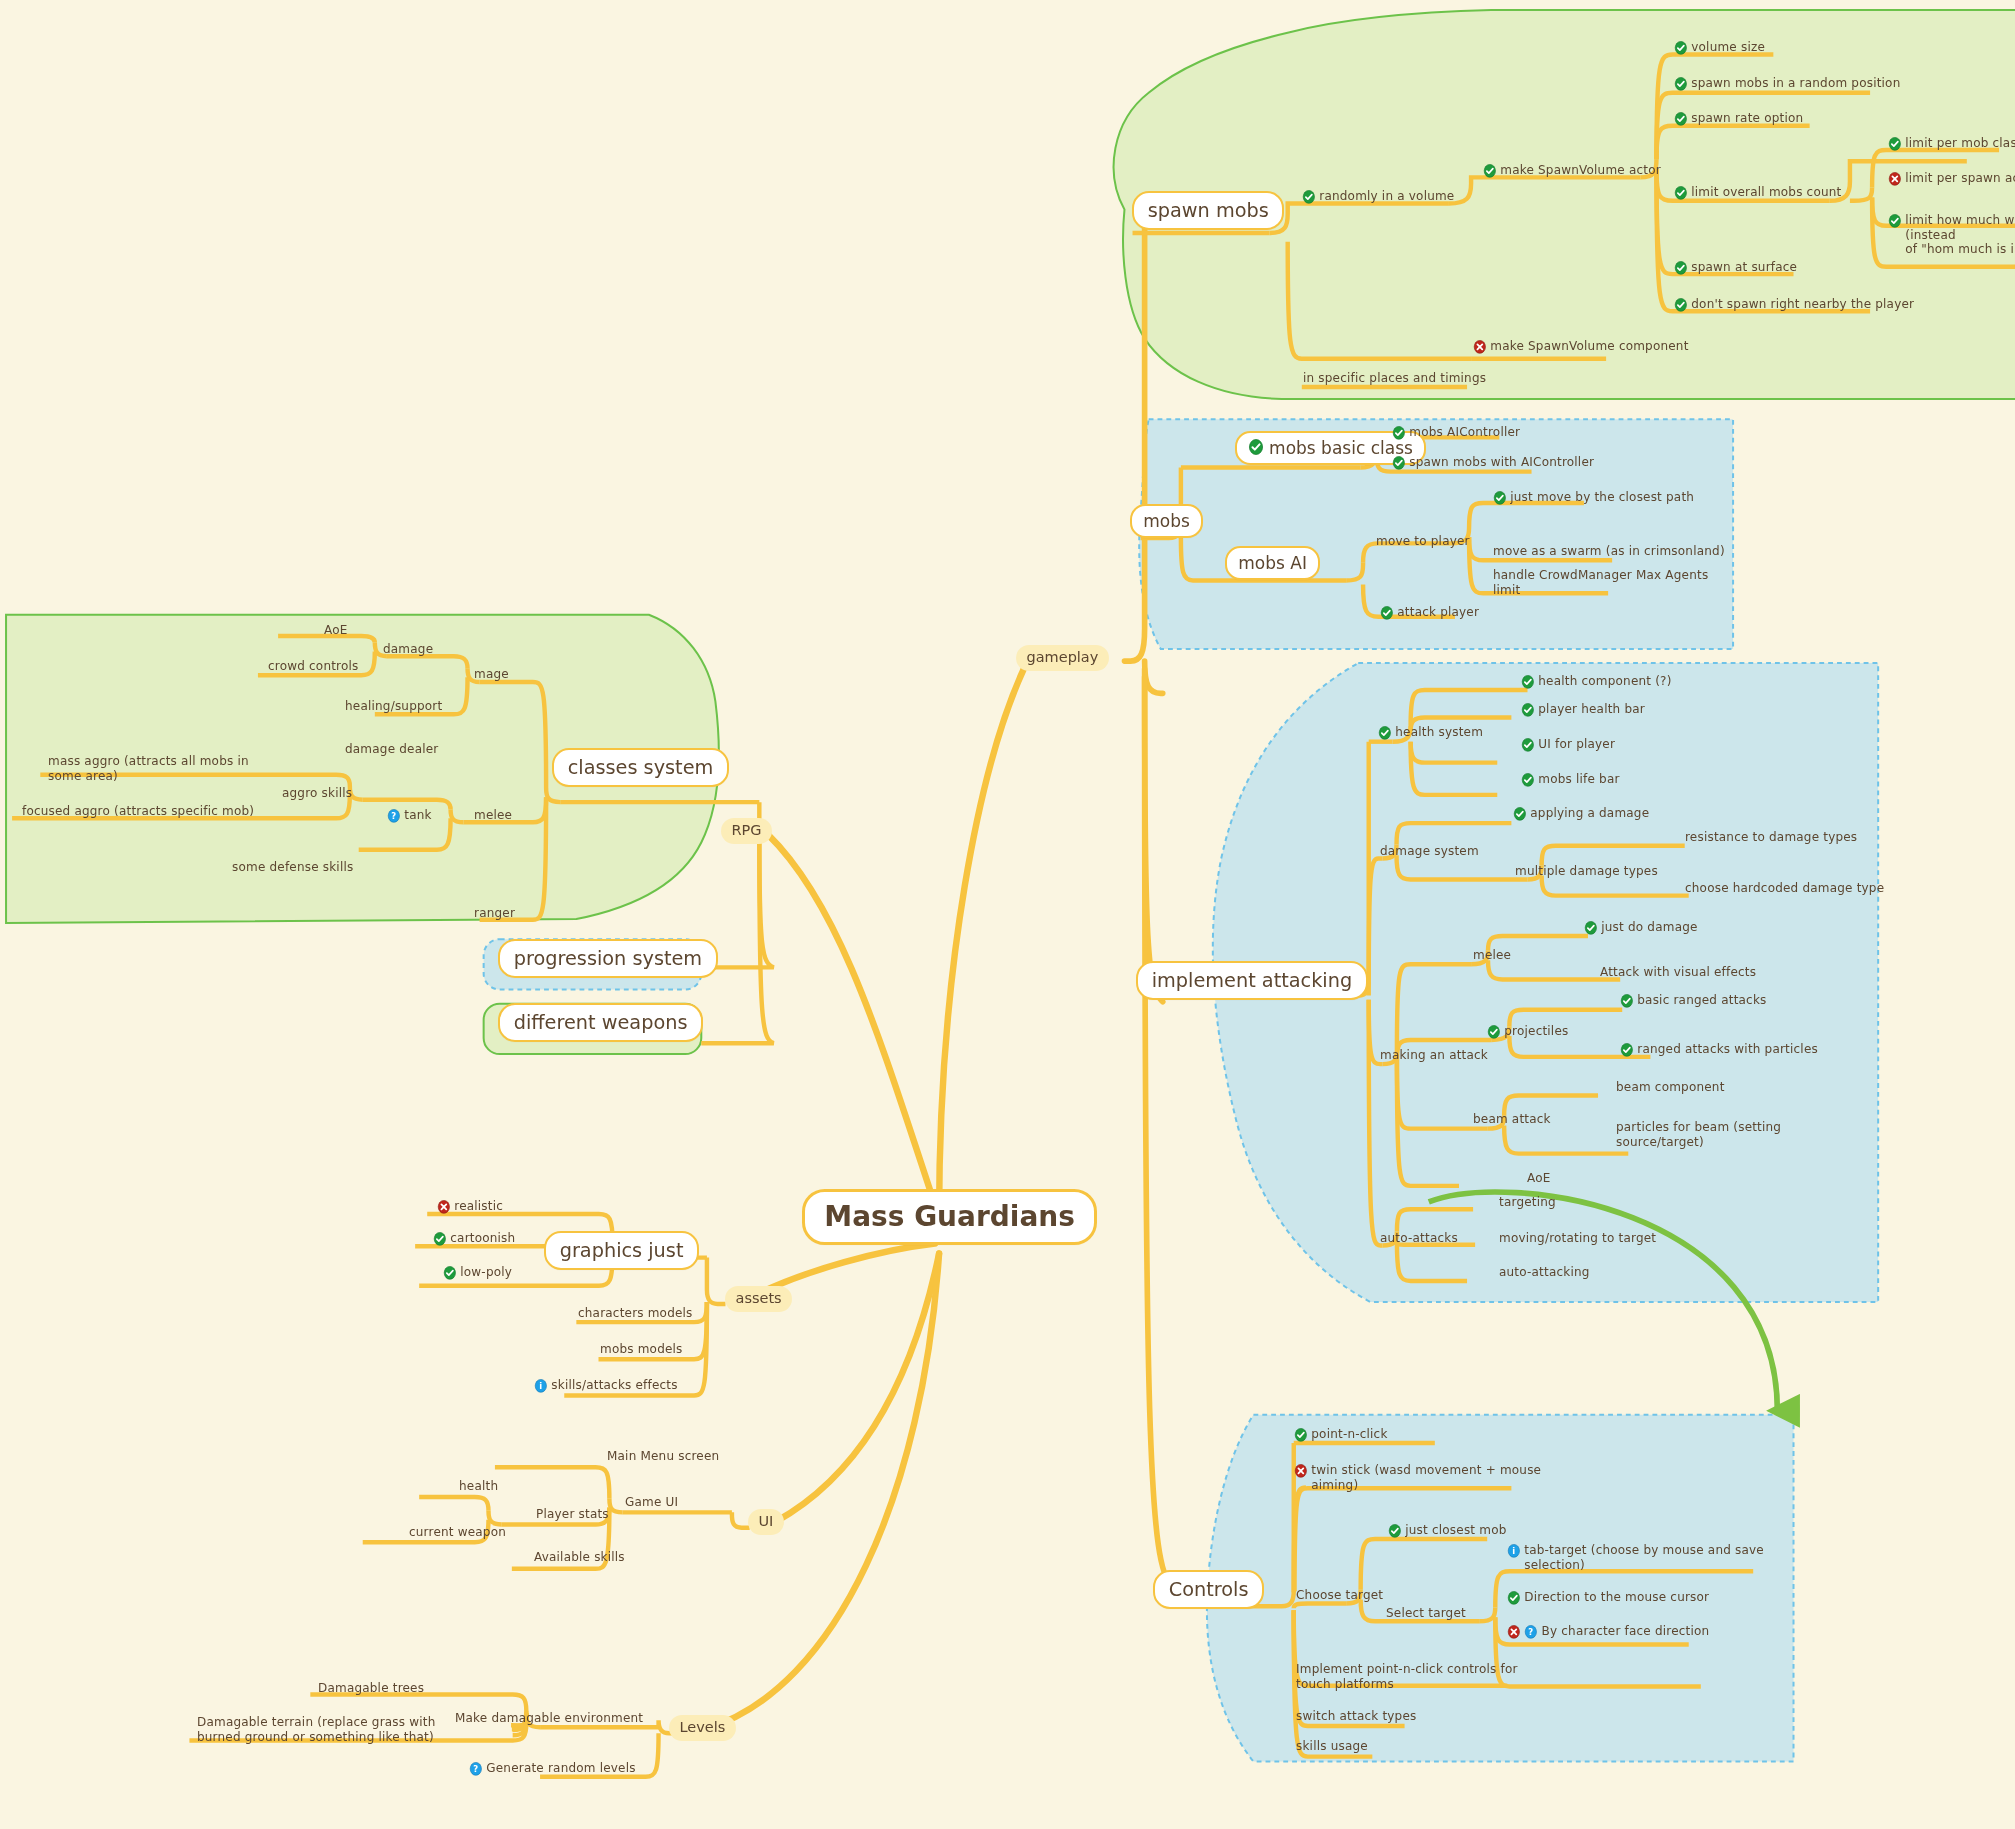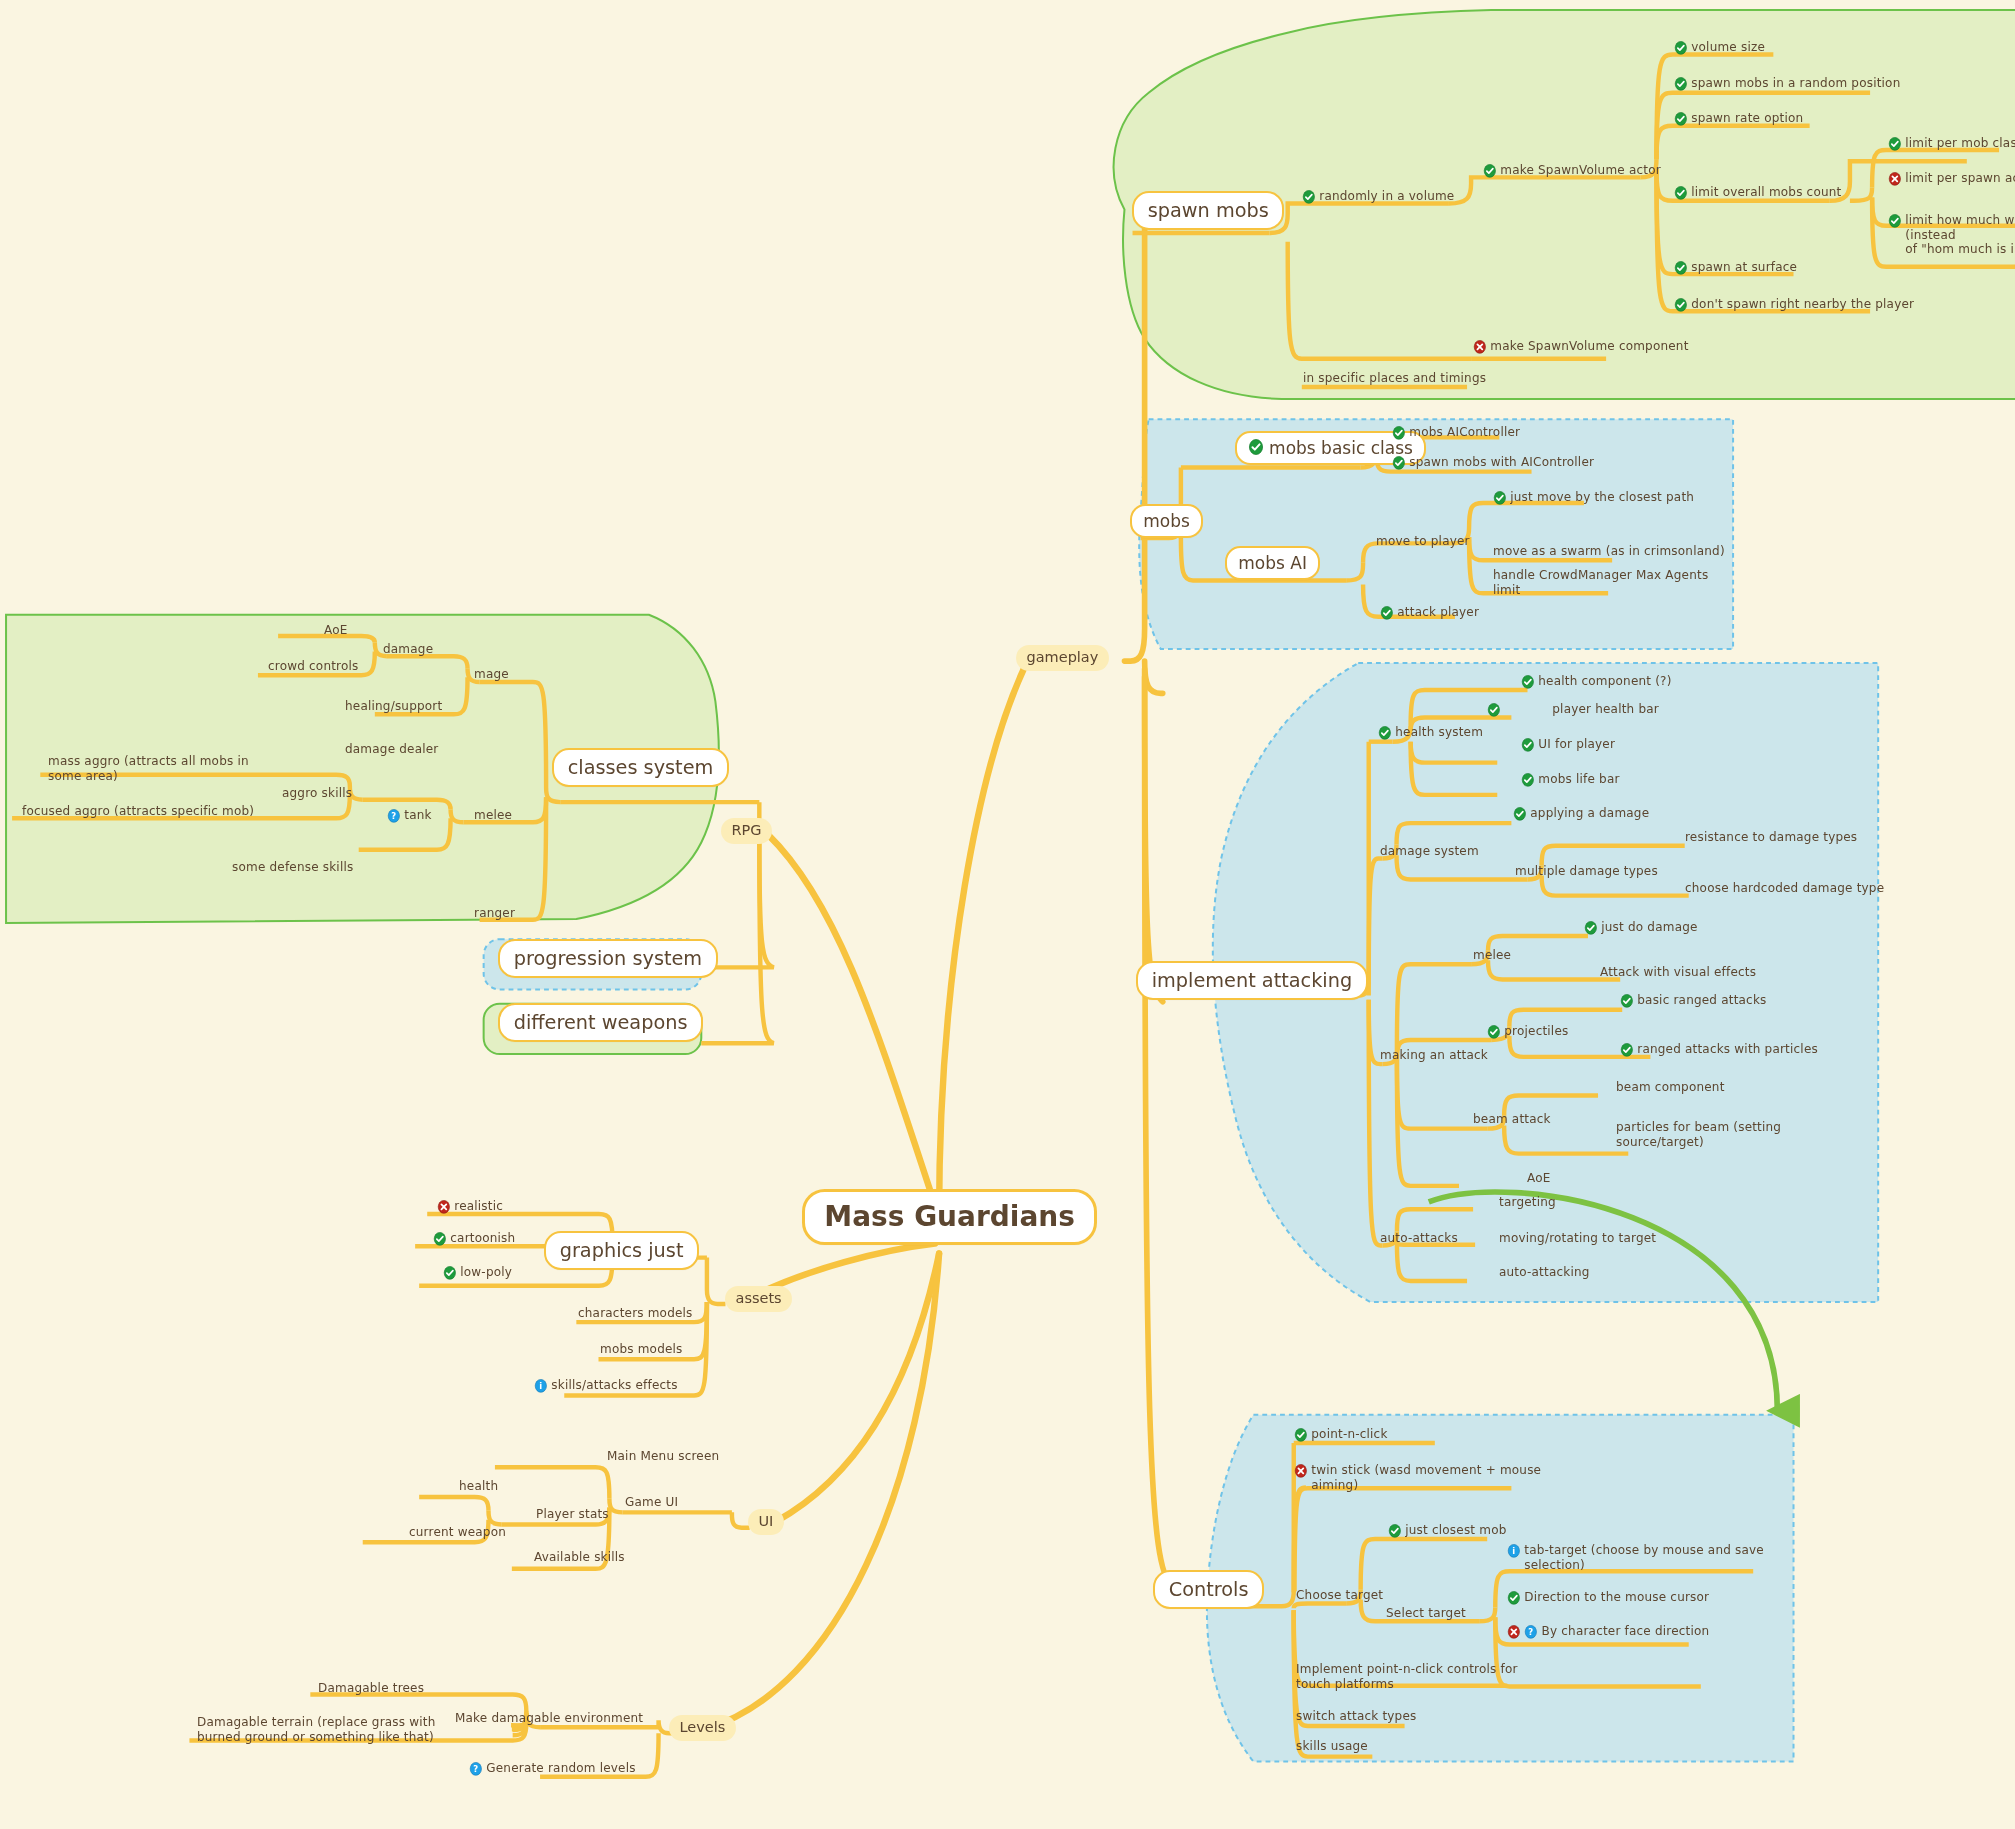--- a/index.html
+++ b/index.html
@@ -506,21 +506,21 @@
           </svg></span></span>
     <span class="txt">health system</span>
   </div>
   <div class="node leaf badge-row" style="left:1521px;top:674px;">
     <span class="badges"><span class="badge"><svg viewBox="0 0 34 34" xmlns="http://www.w3.org/2000/svg">
             <ellipse cx="17" cy="17" rx="14" ry="16" fill="#1E9B3C" stroke="#0F7A2A" stroke-width="1.5"></ellipse>
             <path d="M9.5 17.5 L14.5 22.5 L24.5 11.5" fill="none" stroke="#ffffff" stroke-width="4.2" stroke-linecap="round" stroke-linejoin="round"></path>
           </svg></span></span>
     <span class="txt">health component (?)</span>
   </div>
-  <div class="node leaf badge-row" style="left:1487px;top:702px;gap:48px;">
+  <div class="node leaf badge-row" style="left:1521px;top:702px;">
     <span class="badges"><span class="badge"><svg viewBox="0 0 34 34" xmlns="http://www.w3.org/2000/svg">
             <ellipse cx="17" cy="17" rx="14" ry="16" fill="#1E9B3C" stroke="#0F7A2A" stroke-width="1.5"></ellipse>
             <path d="M9.5 17.5 L14.5 22.5 L24.5 11.5" fill="none" stroke="#ffffff" stroke-width="4.2" stroke-linecap="round" stroke-linejoin="round"></path>
           </svg></span></span>
     <span class="txt">player health bar</span>
   </div>
   <div class="node leaf badge-row" style="left:1521px;top:737px;">
     <span class="badges"><span class="badge"><svg viewBox="0 0 34 34" xmlns="http://www.w3.org/2000/svg">
             <ellipse cx="17" cy="17" rx="14" ry="16" fill="#1E9B3C" stroke="#0F7A2A" stroke-width="1.5"></ellipse>
             <path d="M9.5 17.5 L14.5 22.5 L24.5 11.5" fill="none" stroke="#ffffff" stroke-width="4.2" stroke-linecap="round" stroke-linejoin="round"></path>

